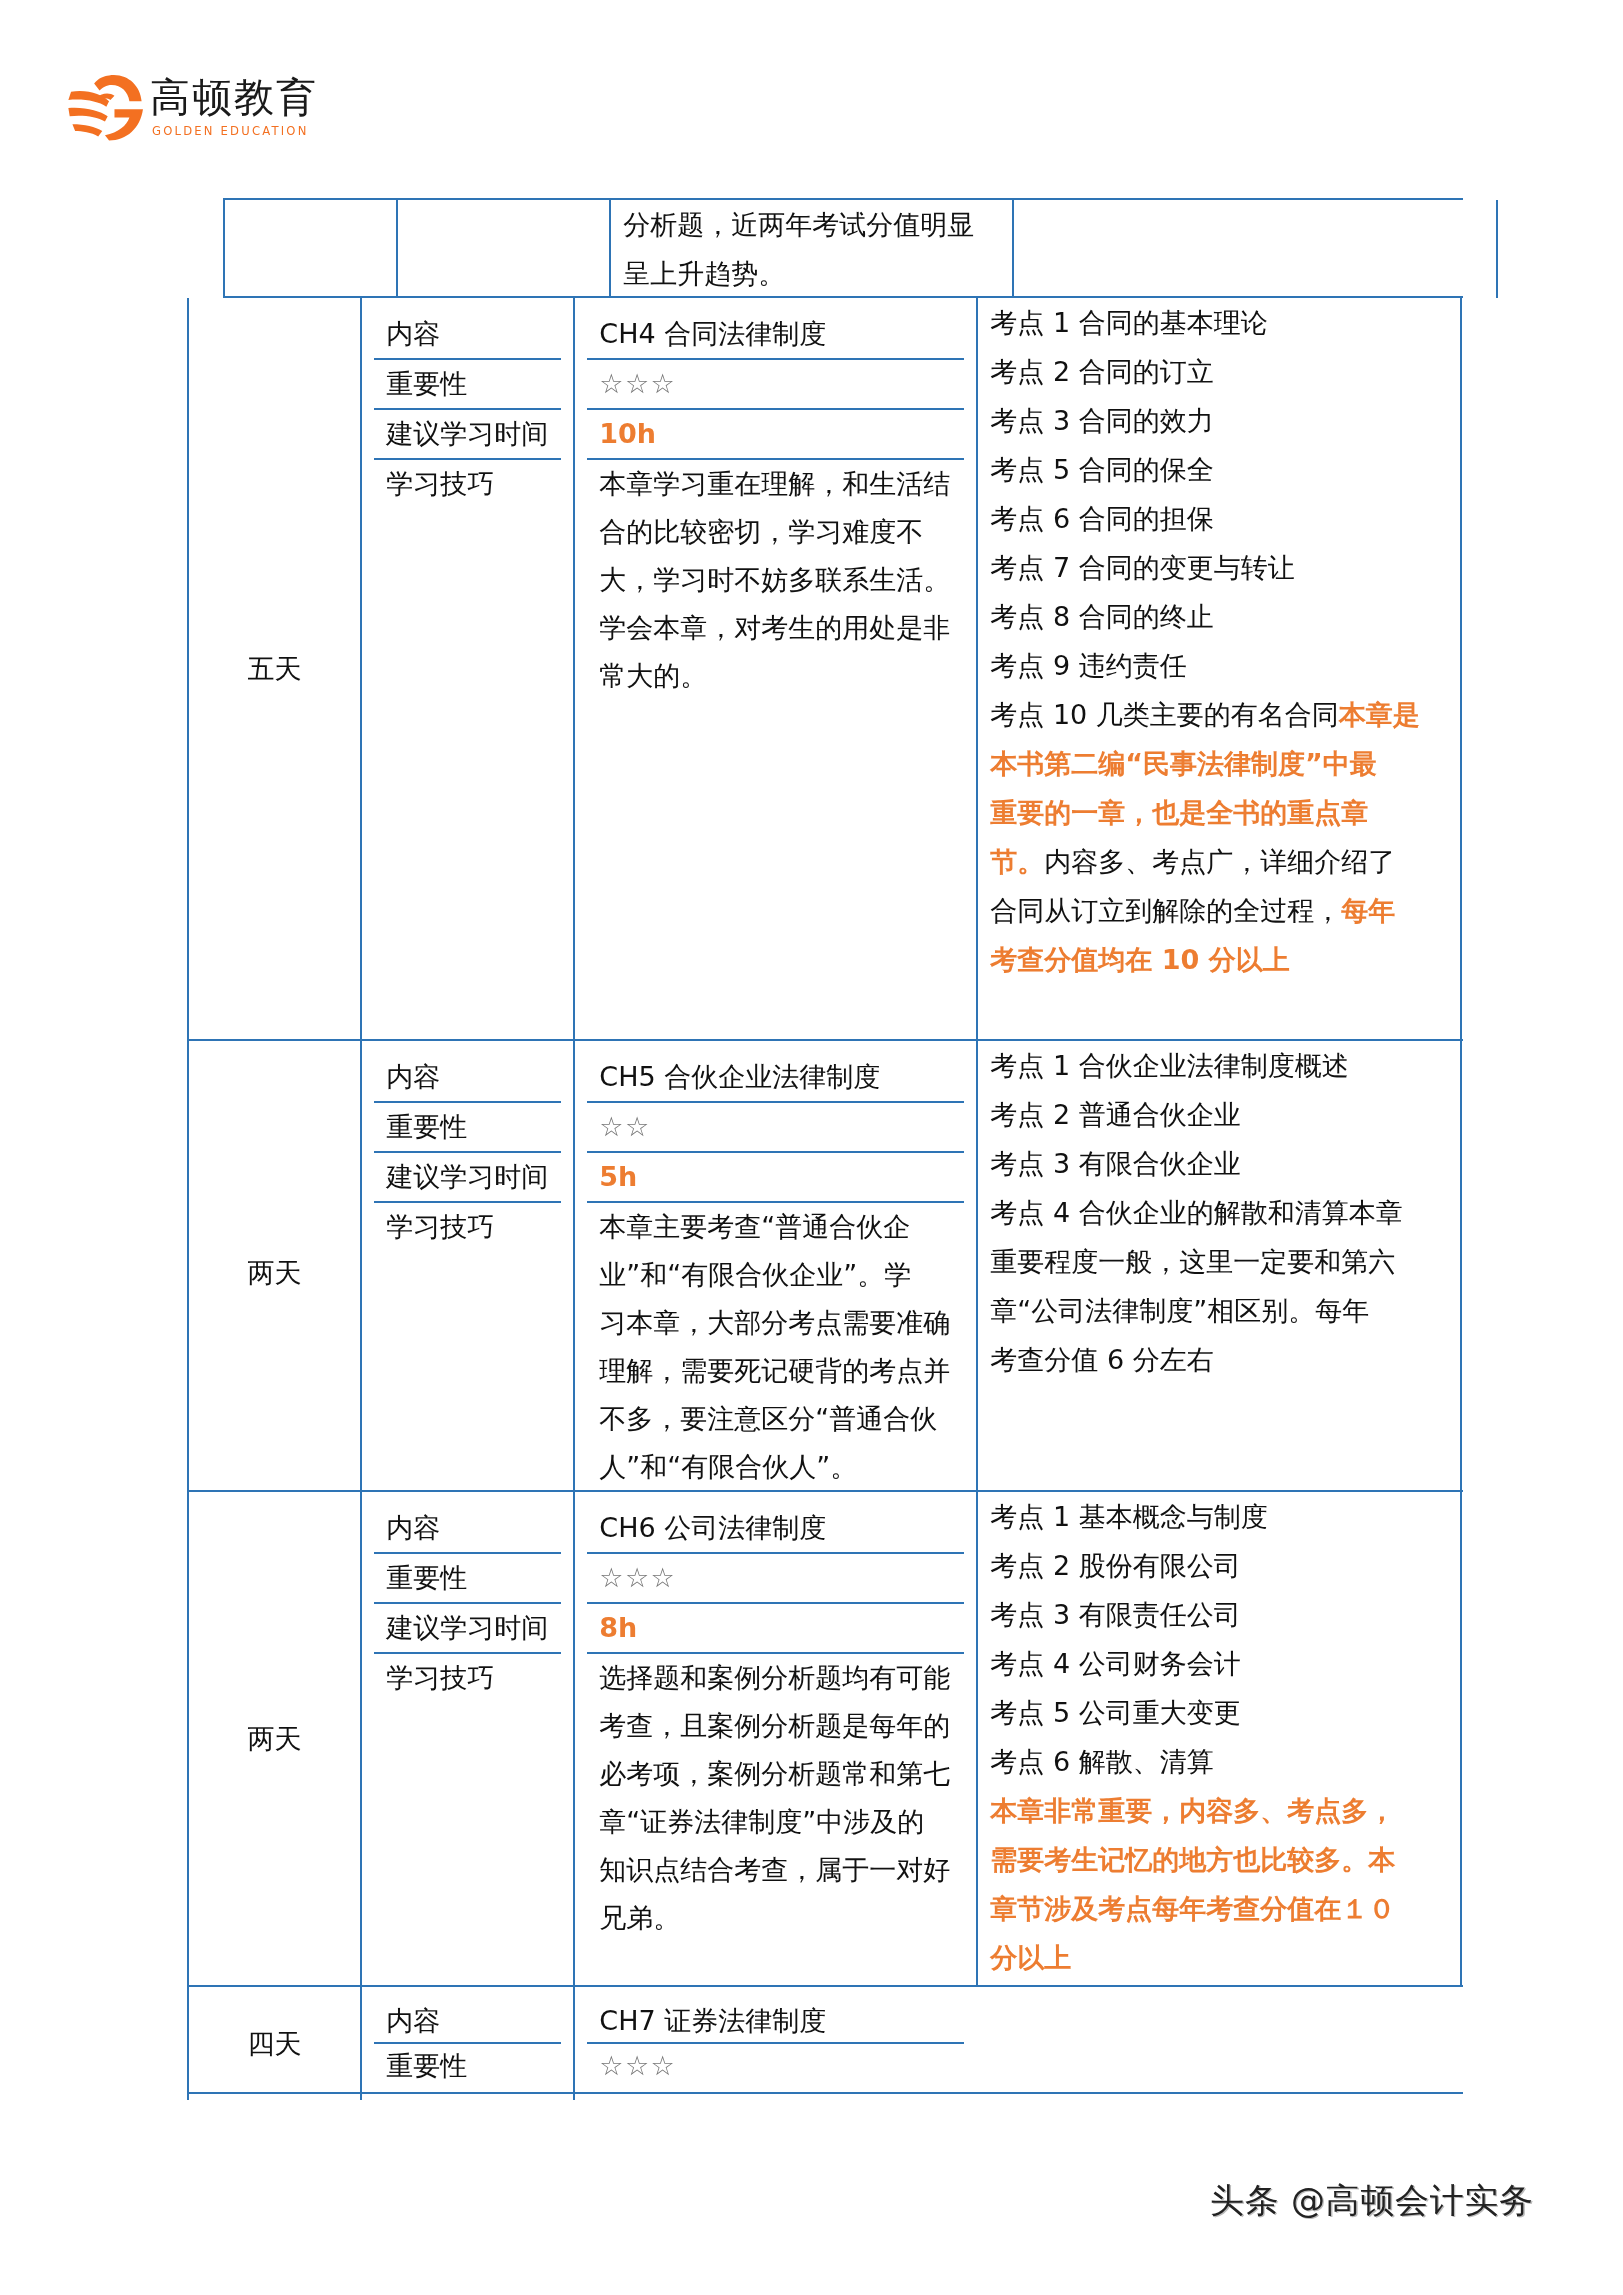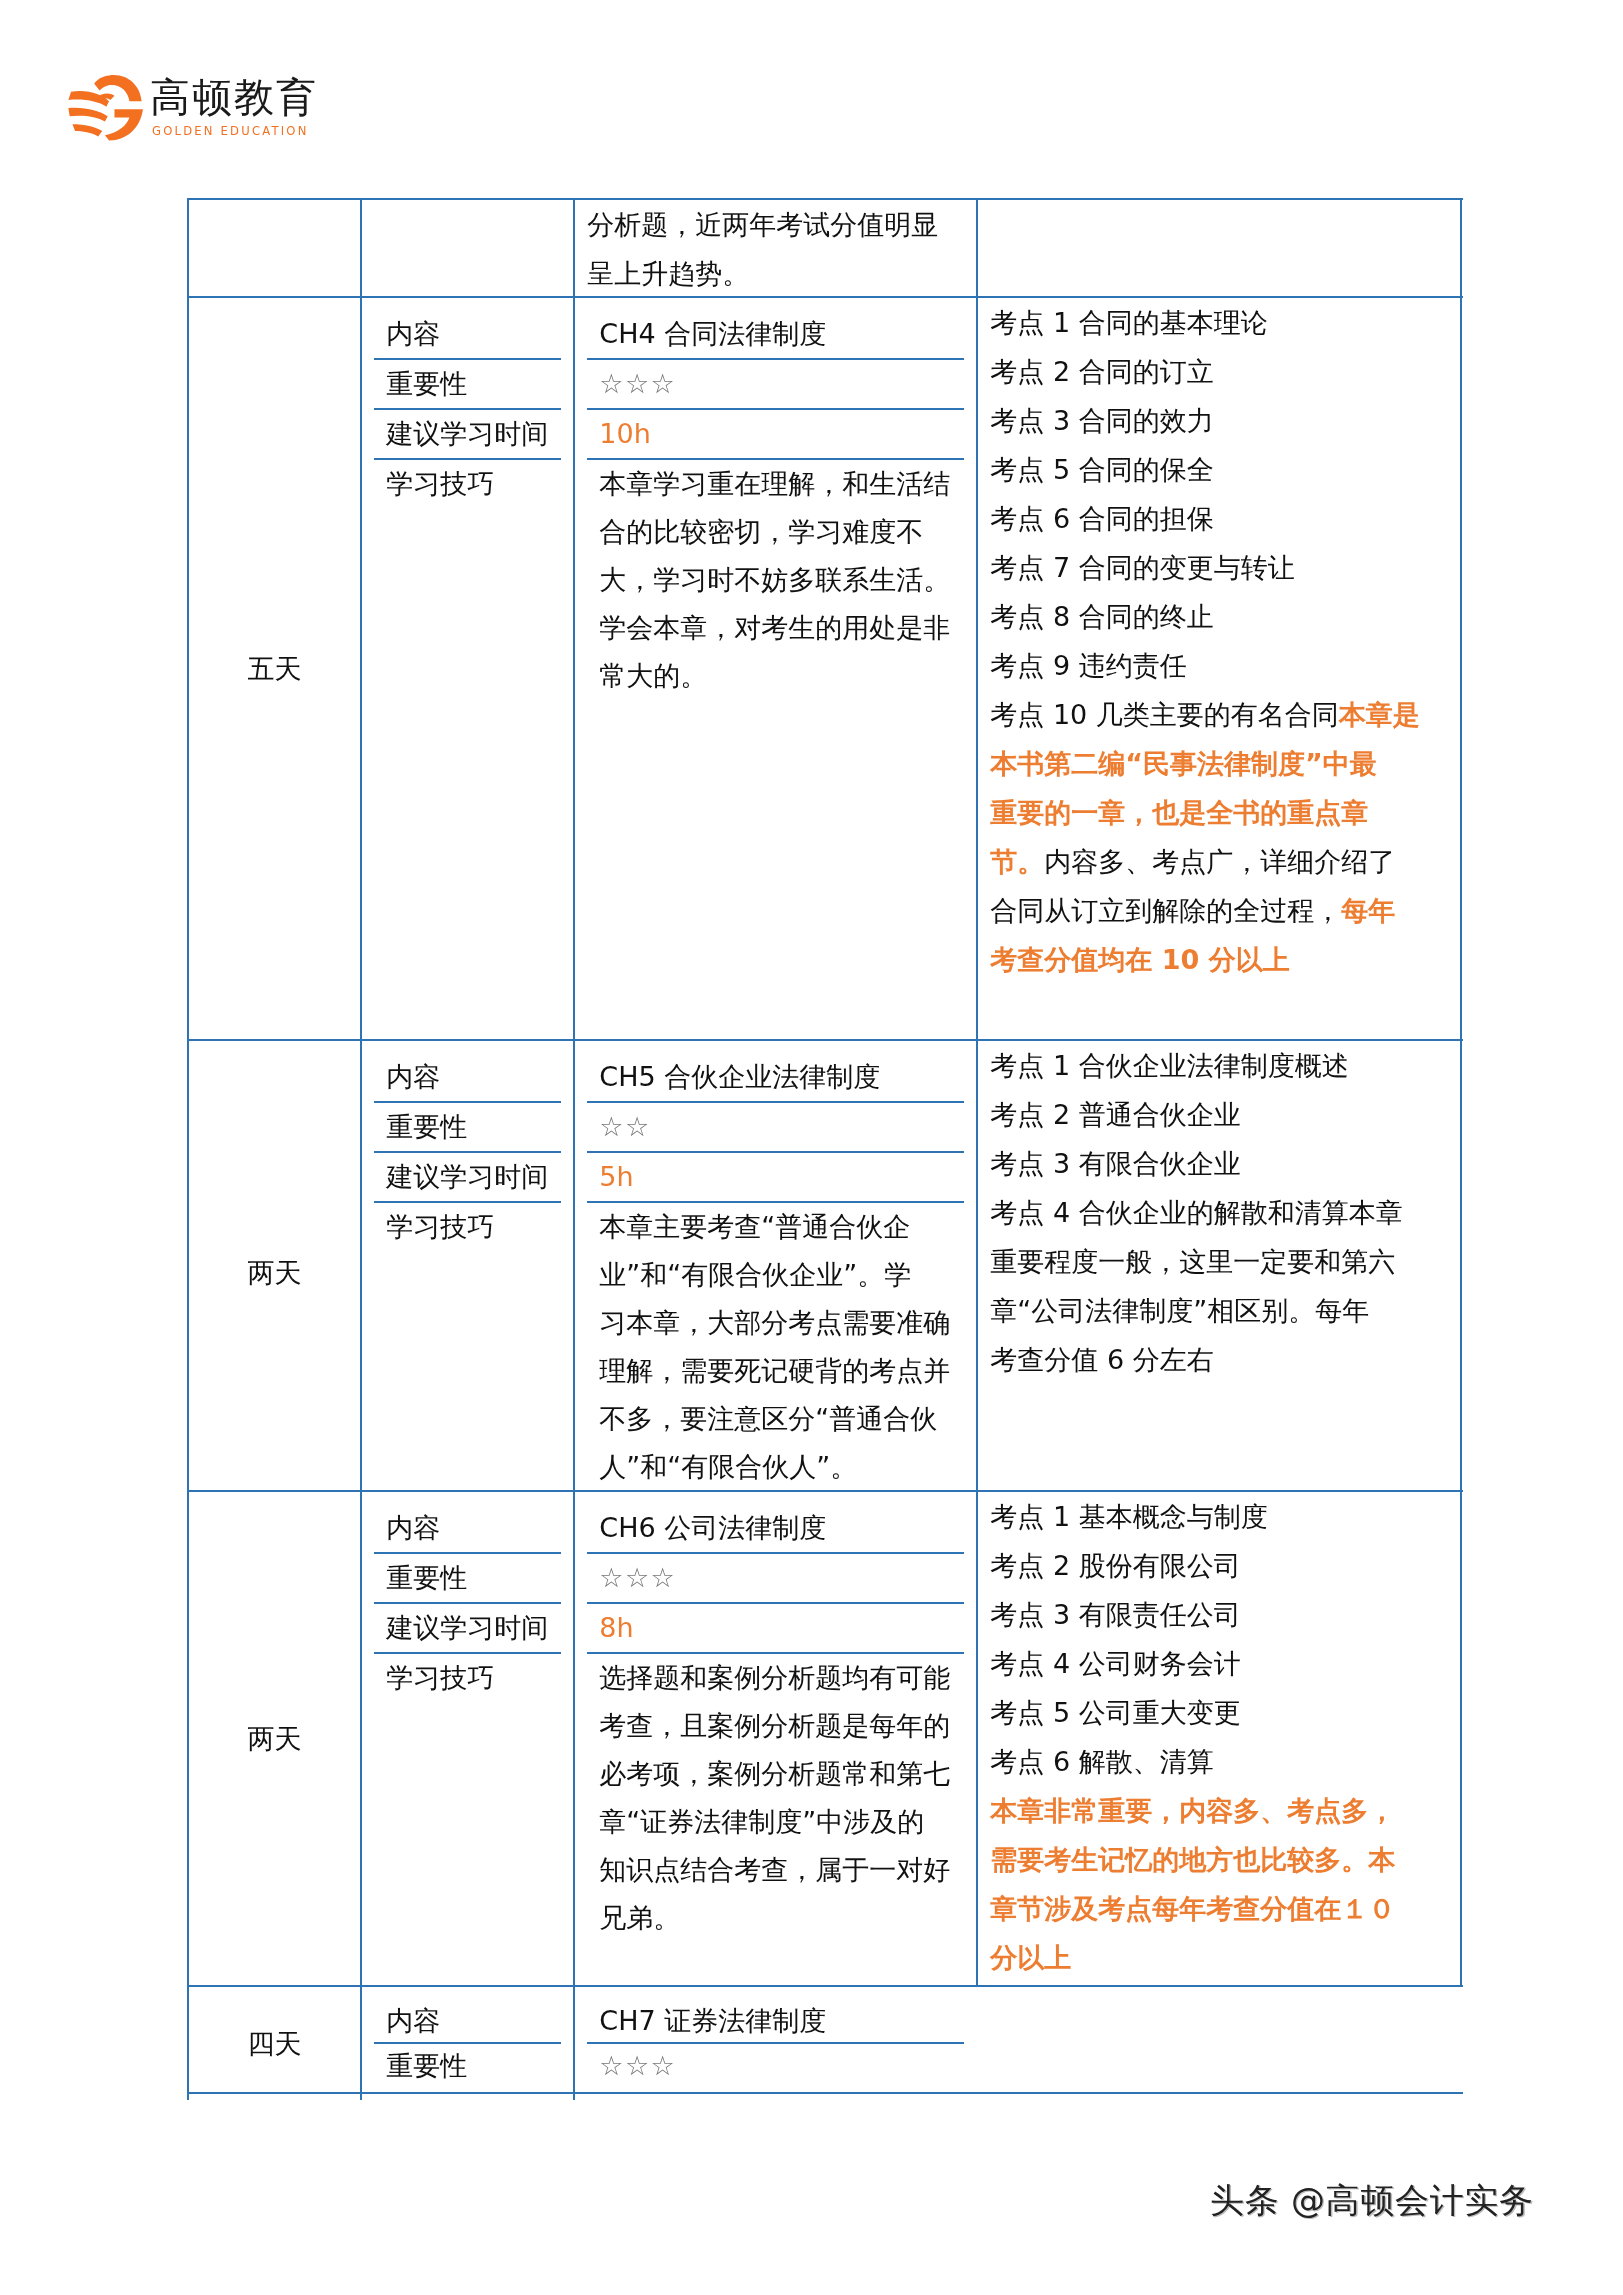--- a/index.html
+++ b/index.html
@@ -16,21 +16,21 @@
                border-bottom:2px solid #2E74B5; box-sizing:border-box; }
     .table .section:first-child { border-top:2px solid #2E74B5; }
     .cell { border-left:2px solid #2E74B5; box-sizing:border-box; font-size:27px; line-height:49px; padding:0 12.3px; }
     .cell.last { border-right:2px solid #2E74B5; }
     .day { display:flex; align-items:center; justify-content:center; }
     .sub { display:grid; }
     .sub .r { border-bottom:2px solid #2E74B5; box-sizing:border-box; padding:0 12.3px; line-height:48px; font-size:27px; overflow:hidden; }
     .sub .r:last-child { border-bottom:none; }
     .labels, .values { padding:12px; }
     .stars { color:#777; font-size:23px; letter-spacing:1.4px; }
-    .hours { color:#ED7D31; font-weight:normal; }
+    .hours { color:#ED7D31; font-weight:bold; }
     .tip { line-height:49px; padding-top:0; }
     .points { padding:0 12.3px; line-height:49px; font-size:27px; }
     .hl { color:#ED7D31; font-weight:bold; }
     .watermark { position:absolute; left:1210px; top:2178px; font-size:34px; color:#222; letter-spacing:0.7px; white-space:nowrap;
                  text-shadow:1.4px 1.4px 0 #bbb; }
   </style>
 </head>
 <body>
 
 <div class="logo">
@@ -41,21 +41,21 @@
     <path d="M8 78 C26 78 42 82 52 88 L46 96 C36 90 22 88 12 88 Z" fill="#F37021"></path>
     <path d="M70 56 L112 56 C108 84 88 102 62 102 L56 94 C76 90 88 80 92 68 L70 68 Z" fill="#F37021"></path>
     <path d="M42 40 C50 32 62 30 70 36 L64 42 C58 38 52 40 48 44 Z" fill="#F37021"></path>
   </svg>
   <div class="logo-cn">高顿教育</div>
   <div class="logo-en">GOLDEN EDUCATION</div>
 </div>
 
 <div class="table">
 
-  <div class="section" style="height:100px;">
+  <div class="section" style="height:100px;margin-left:36px;">
     <div class="cell day"></div>
     <div class="cell"></div>
     <div class="cell tip">
       <div>分析题，近两年考试分值明显</div>
       <div>呈上升趋势。</div>
     </div>
     <div class="cell last"></div>
   </div>
 
   <div class="section" style="height:743px;">

